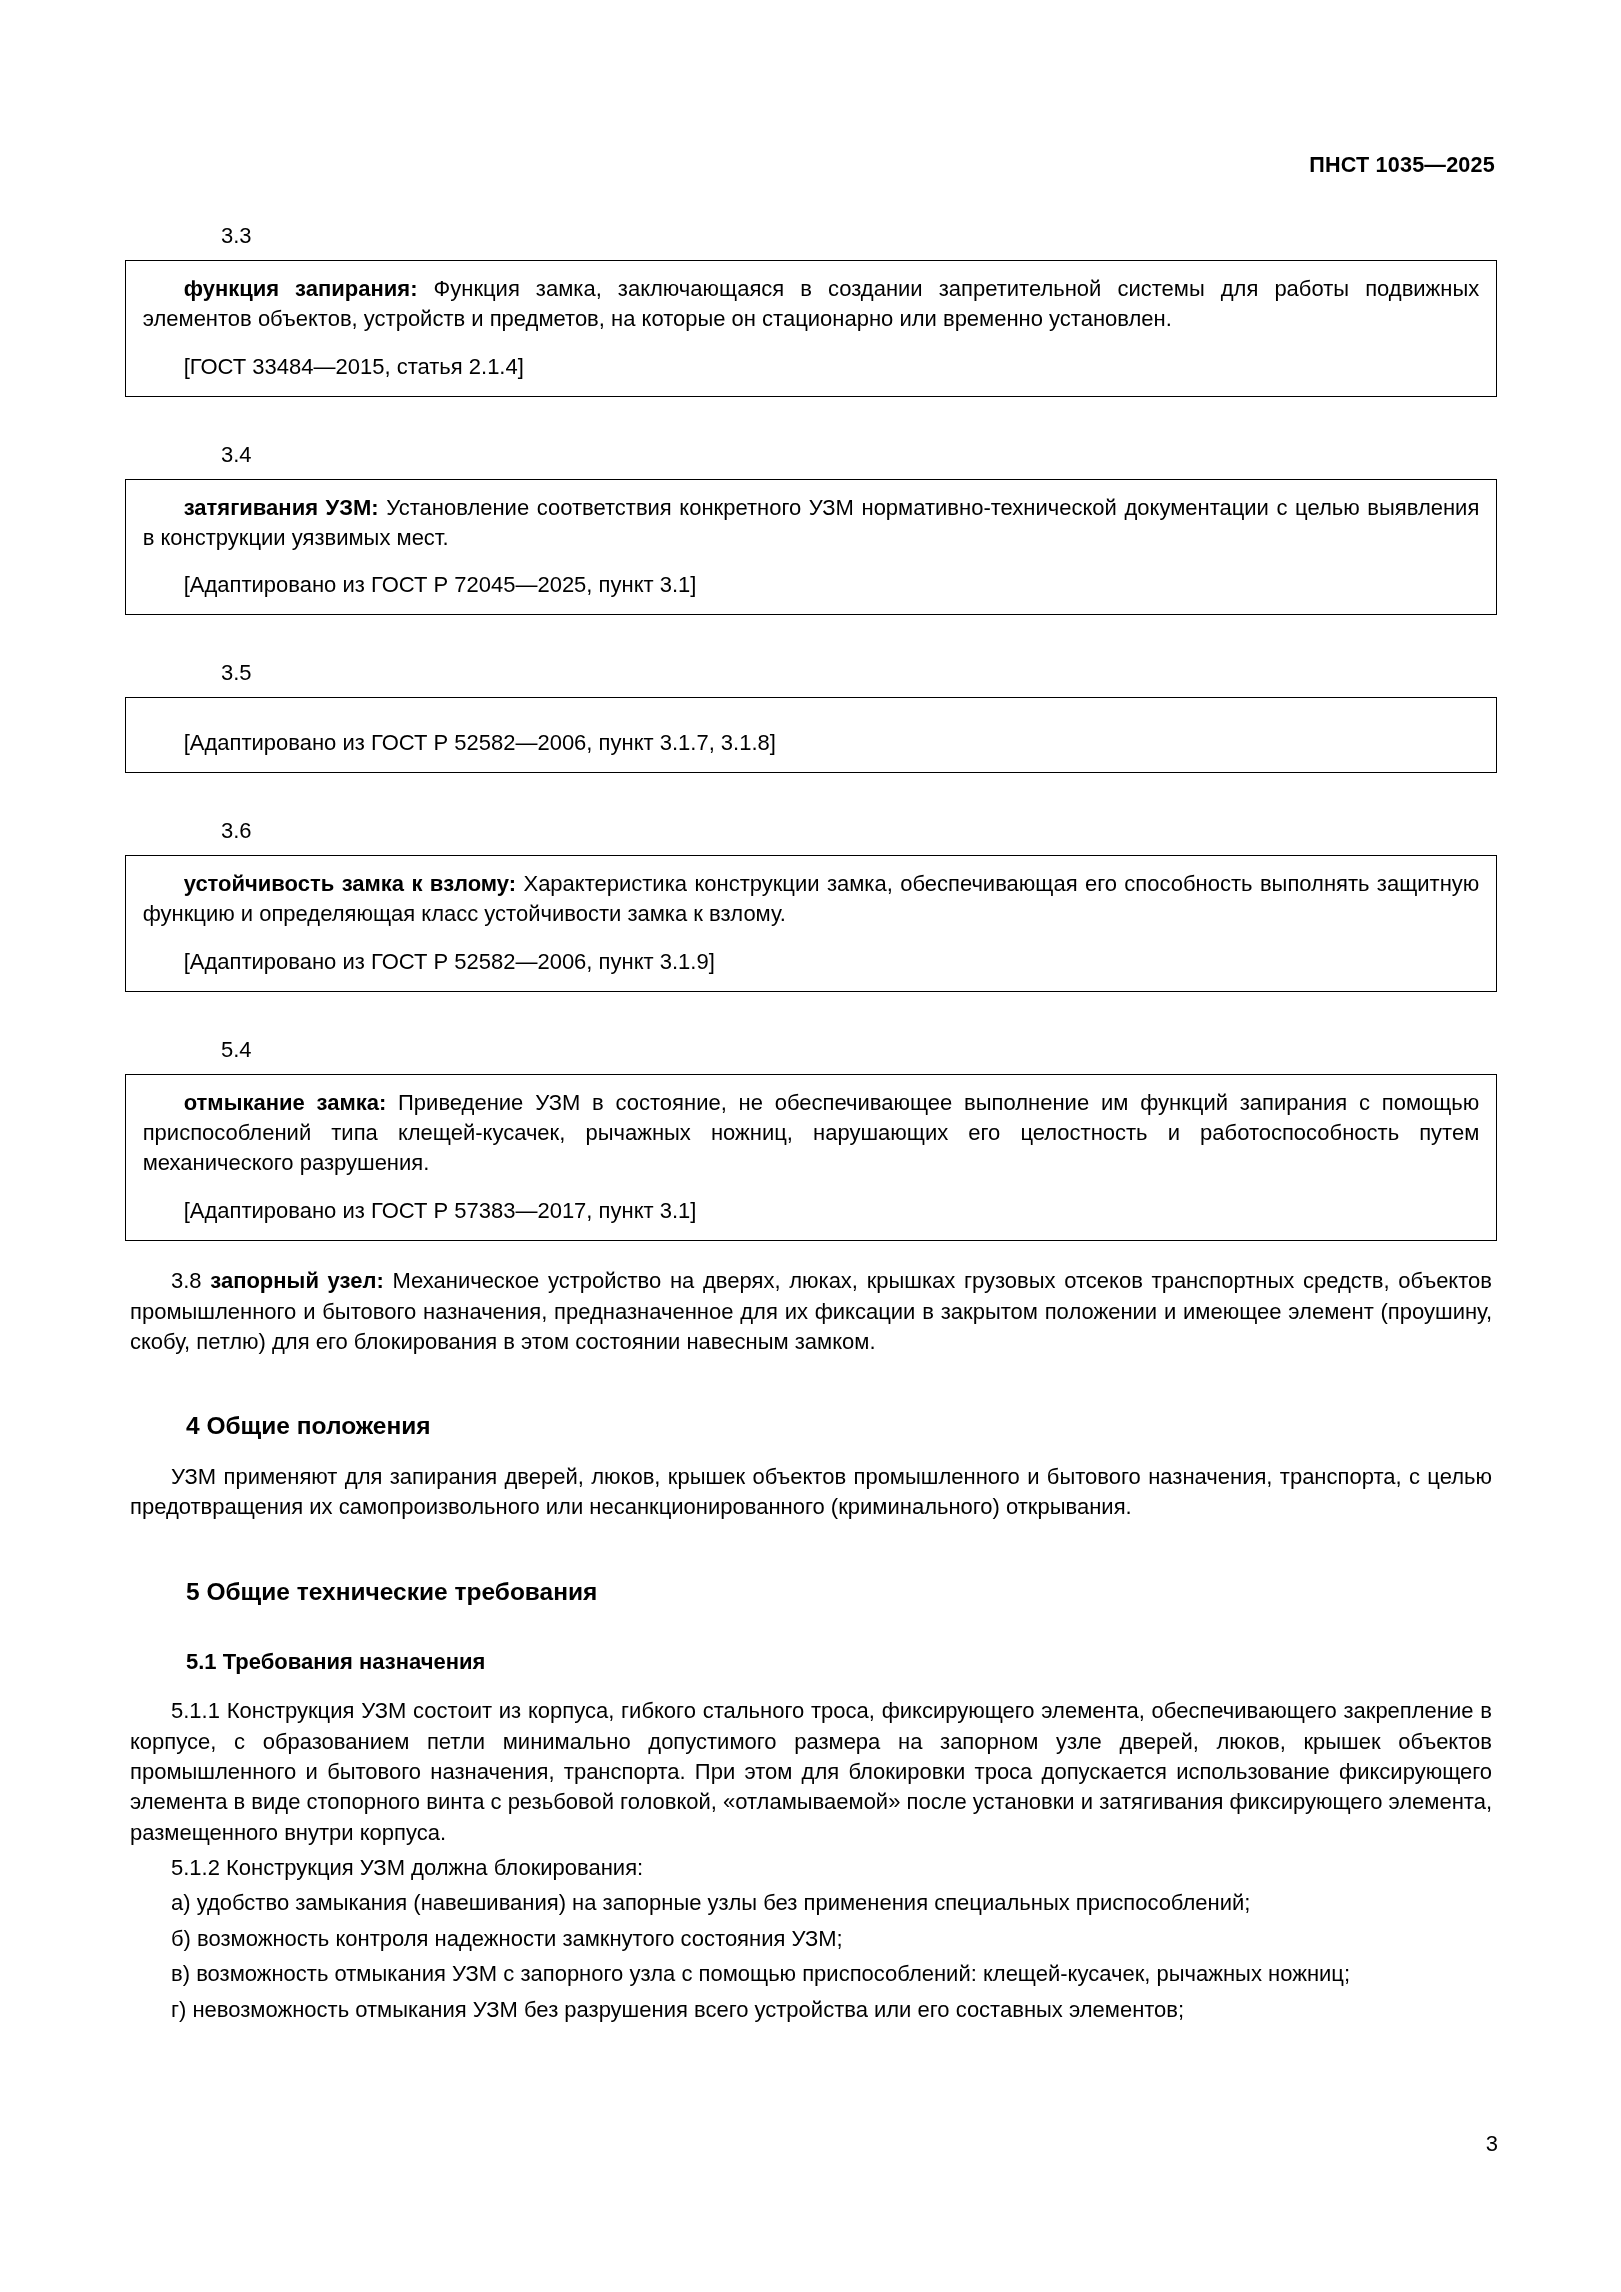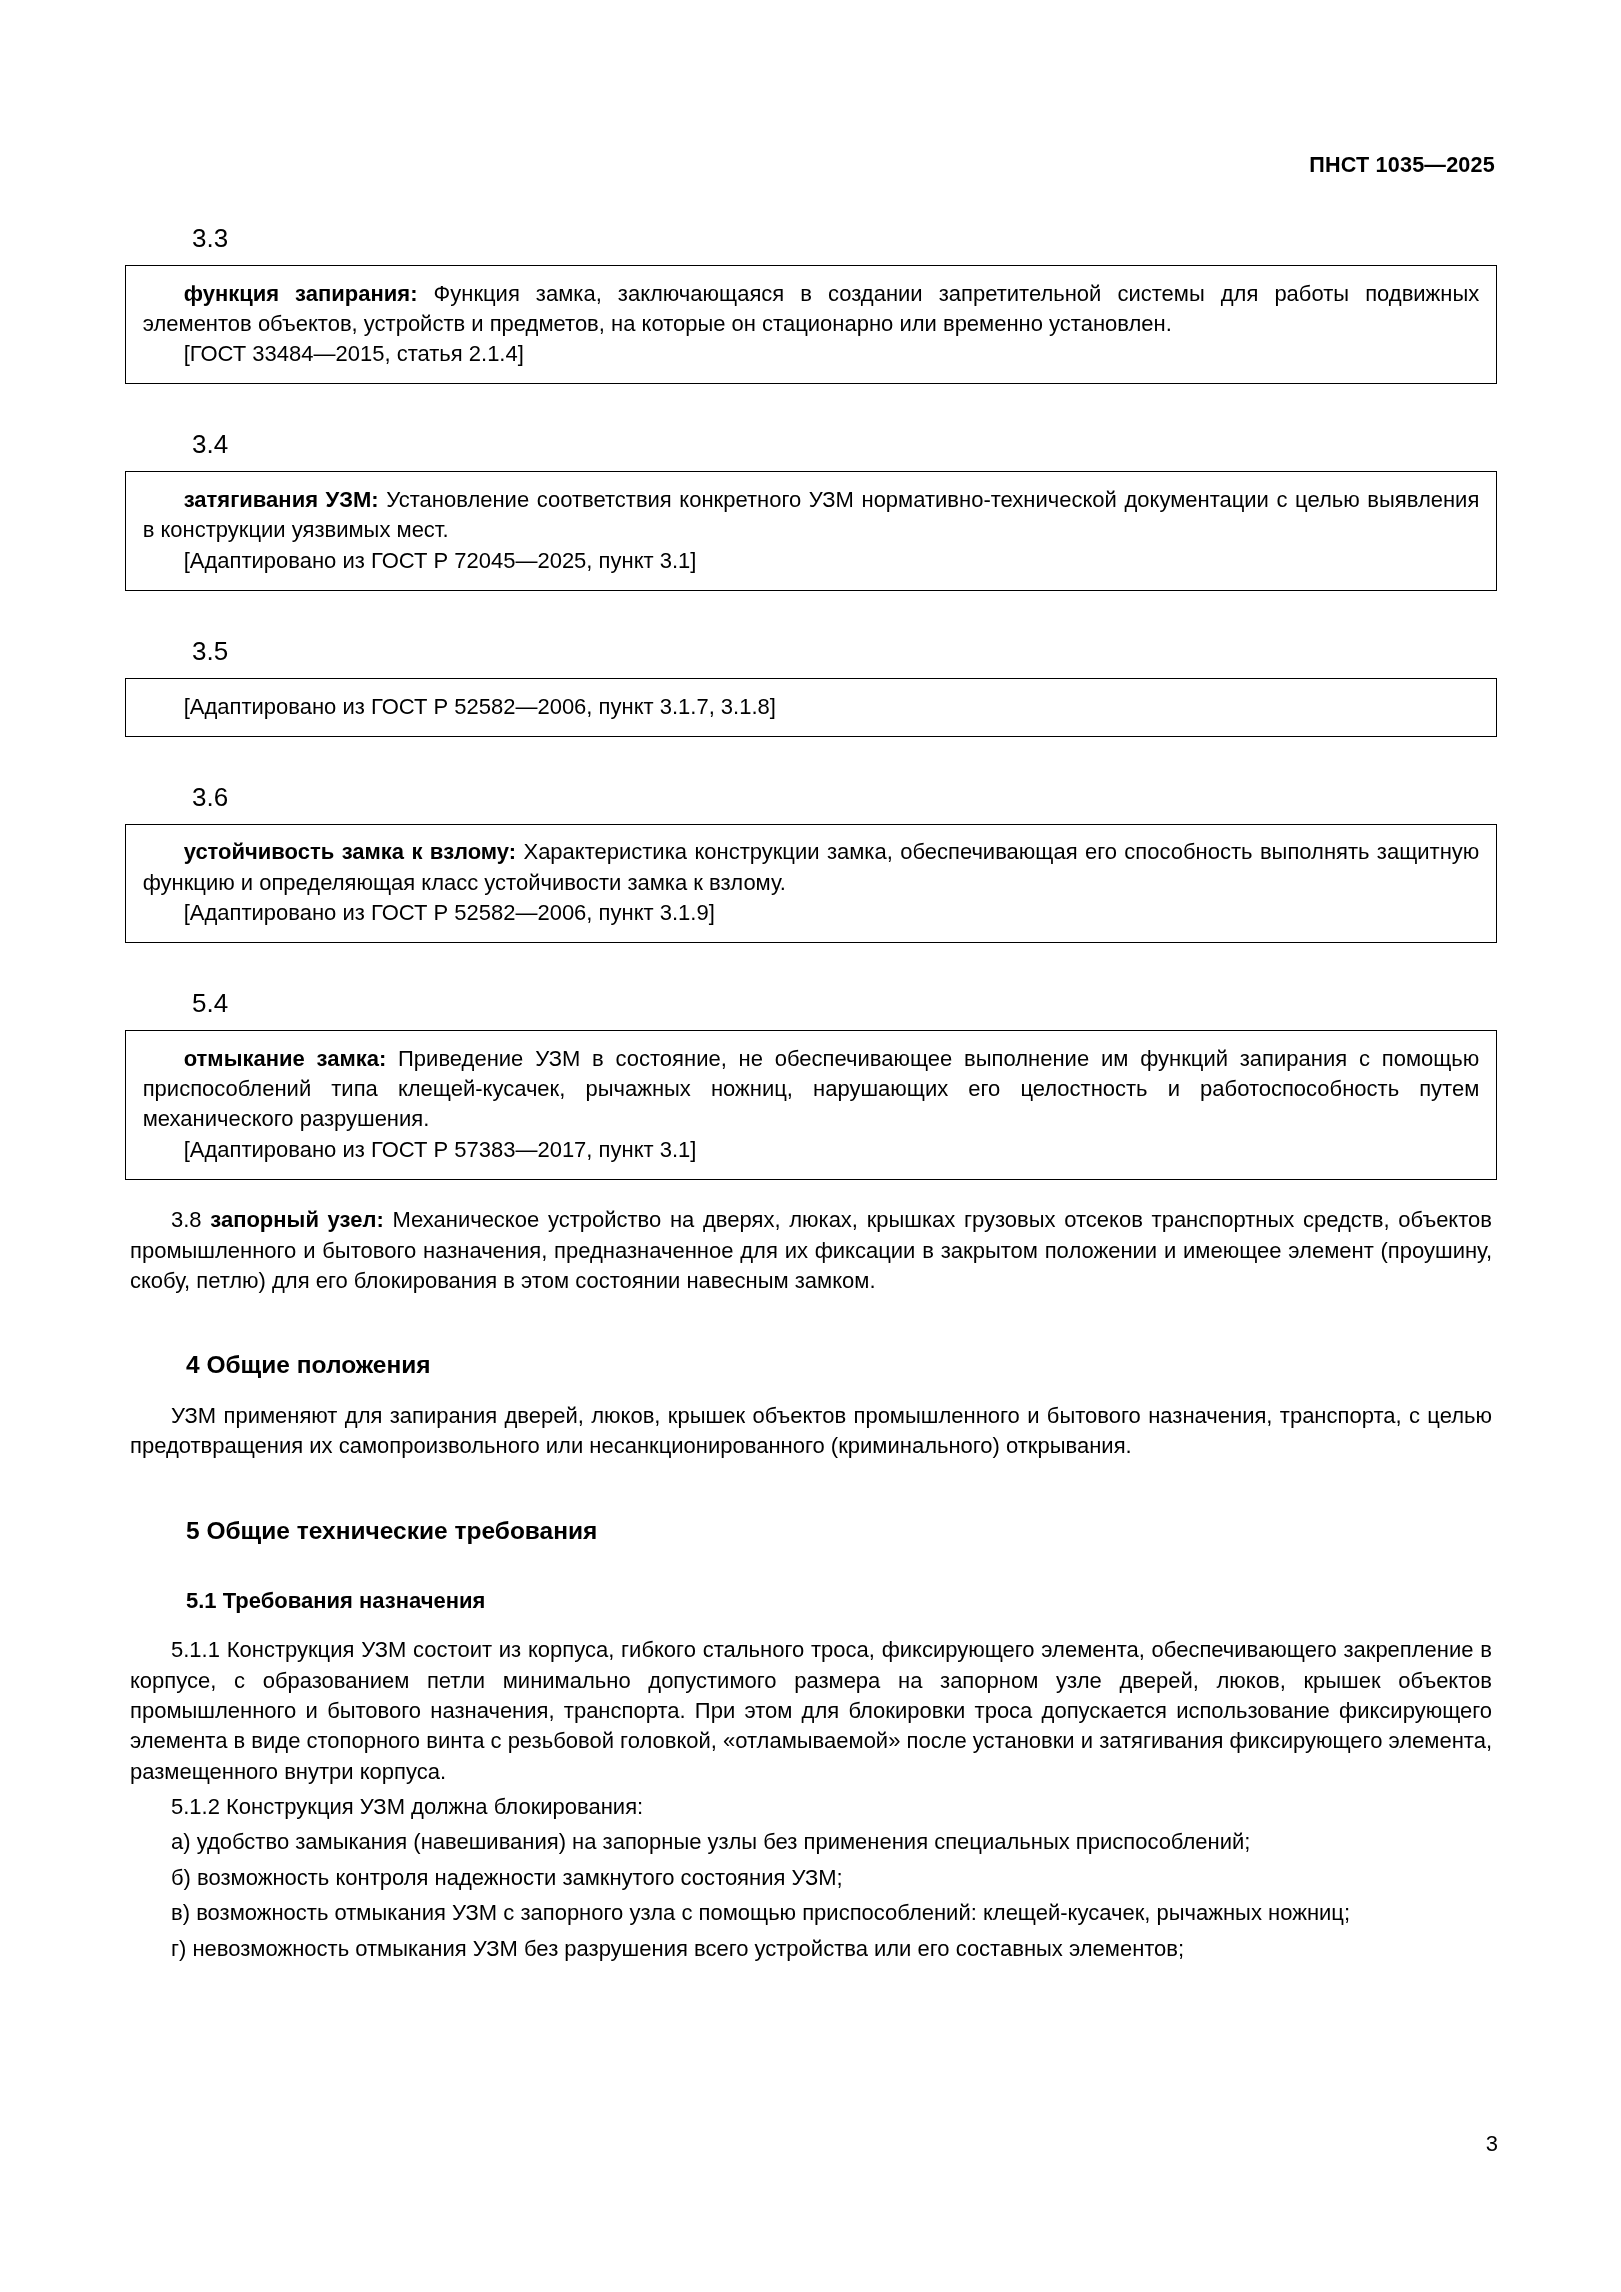--- a/index.html
+++ b/index.html
@@ -29,41 +29,41 @@
   }
   .header {
     text-align: right;
     font-size: 21.6px;
     font-weight: bold;
     letter-spacing: 0.2px;
     padding-top: 152px;
     padding-right: 2px;
   }
   .clause-num {
-    font-size: 26px;
+    font-size: 22px;
     margin-top: 45px;
-    margin-left: 67px;
+    margin-left: 96px;
     line-height: 1.2;
   }
   .term-box {
     border: 1.5px solid #000000;
     box-sizing: border-box;
     margin-top: 10.8px;
     padding: 12.7px 16.7px 13.7px 16.7px;
     font-size: 22px;
     line-height: 1.38;
     text-align: justify;
   }
   .term-box p {
     margin: 0;
     text-indent: 41px;
   }
   .term-box p.src {
     text-indent: 41px;
-    margin-top: 0;
+    margin-top: 17px;
   }
   .term-box b {
     font-weight: bold;
   }
   p.body-par {
     font-size: 22px;
     line-height: 1.38;
     text-align: justify;
     margin: 5px;
     text-indent: 41px;

